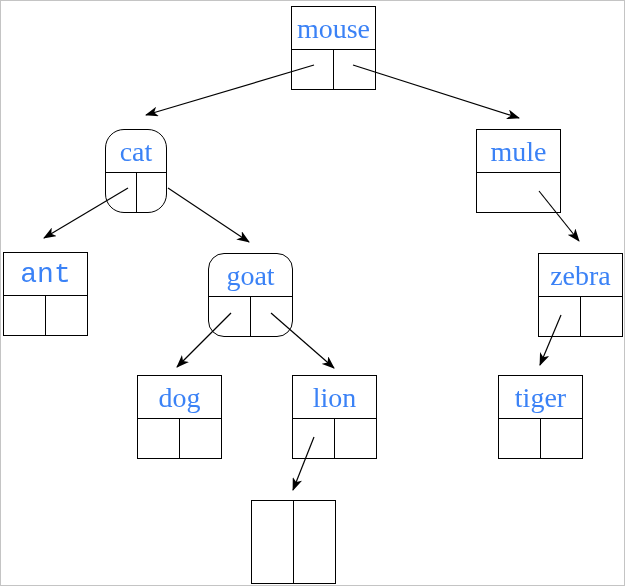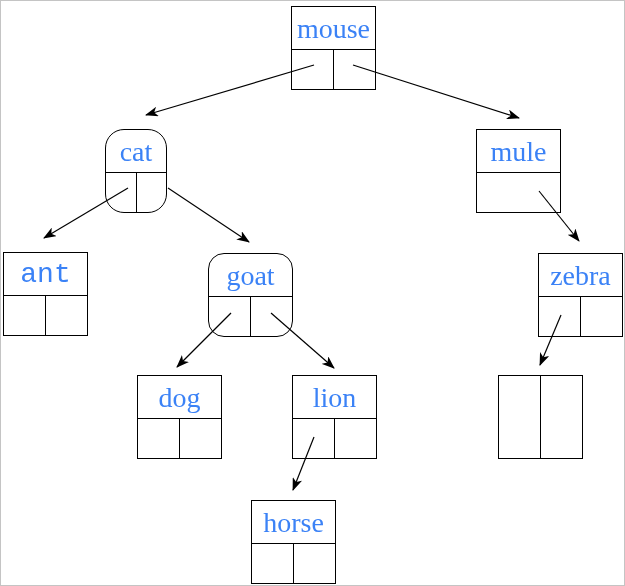--- a/index.html
+++ b/index.html
@@ -97,27 +97,27 @@
         </div>
       </div>
       <div class="node" style="left: 291px; top: 374px; width: 85px; height: 84px;">
         <div class="label">lion</div>
         <div class="cells">
           <div class="cell left"></div>
           <div class="cell right"></div>
         </div>
       </div>
       <div class="node" style="left: 497px; top: 374px; width: 85px; height: 84px;">
+        <div class="label">tiger</div>
         <div class="cells">
           <div class="cell left"></div>
           <div class="cell right"></div>
         </div>
       </div>
       <div class="node" style="left: 250px; top: 499px; width: 85px; height: 84px;">
-        <div class="label">horse</div>
         <div class="cells">
           <div class="cell left"></div>
           <div class="cell right"></div>
         </div>
       </div>
     </div>
   <div>
       <svg class="edges-layer" width="625" height="586" viewBox="0 0 625 586" xmlns="http://www.w3.org/2000/svg">
         <defs>
           <marker id="arrowhead" markerUnits="userSpaceOnUse" markerWidth="13" markerHeight="10" refX="12" refY="5" orient="auto">

